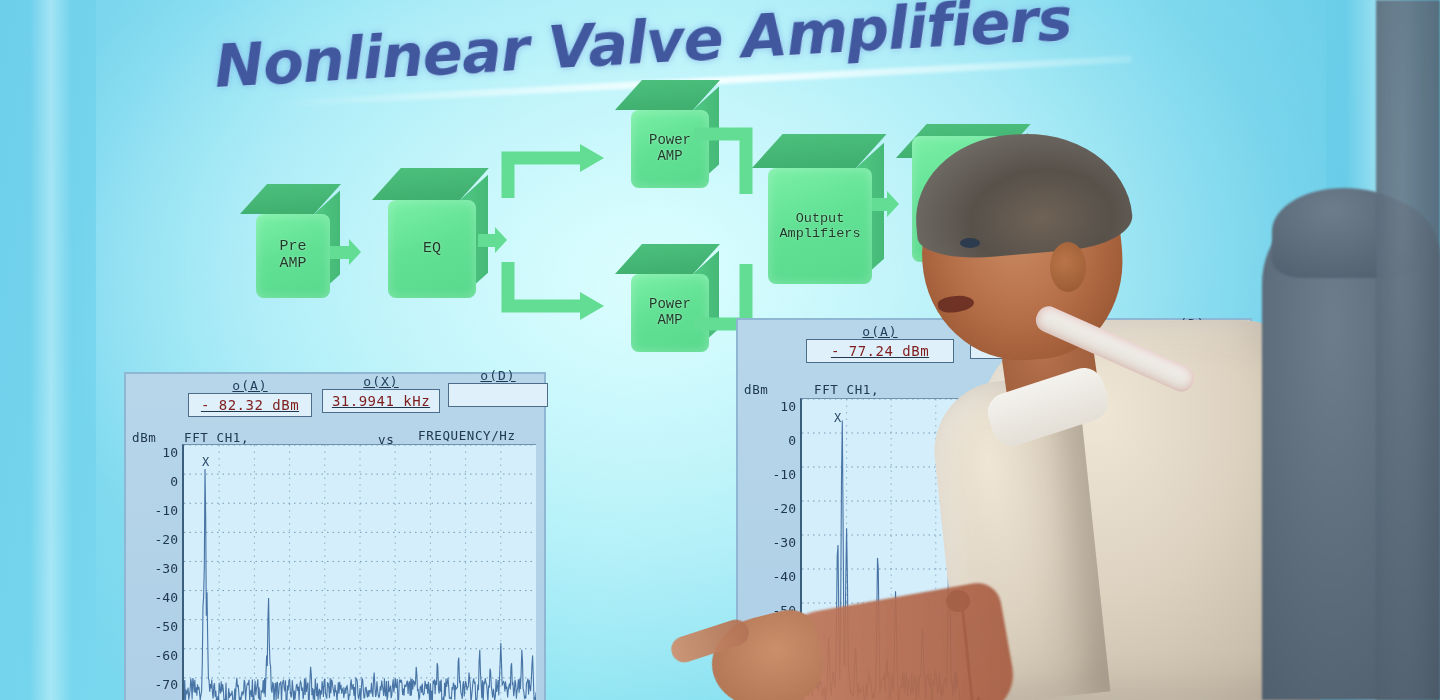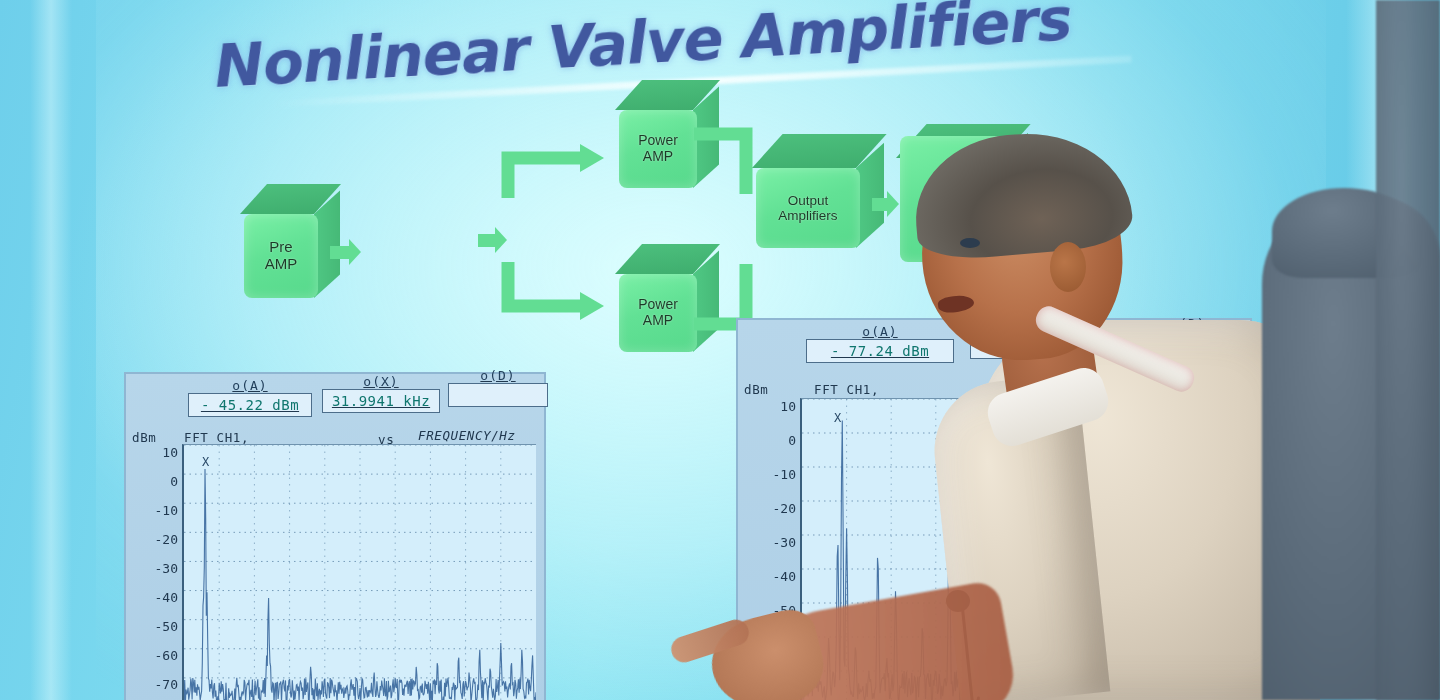--- a/index.html
+++ b/index.html
@@ -47,26 +47,26 @@
     transform:rotate(-3deg);
     background:linear-gradient(90deg,rgba(235,255,255,0),rgba(248,255,255,.95),rgba(235,255,255,.2));
     filter:blur(1.6px);
   }
 
   
   .diagram{position:absolute;left:0;top:0;width:1230px;height:360px;}
 
   .cube{position:absolute;filter:blur(.55px);}
   .cube .face{
-    position:absolute;left:4px;bottom:0;width:100%;height:100%;
+    position:absolute;left:16px;bottom:0;width:100%;height:100%;
     background:linear-gradient(160deg,#7af0a6 0%,#62e195 45%,#57d98c 100%);
     box-shadow:inset 0 0 12px rgba(255,255,255,.25);
     display:flex;align-items:center;justify-content:center;
     text-align:center;line-height:1.12;
-    font-family:Liberation Sans, sans-serif;font-size:15px;color:#1d3a28;
+    font-family:Liberation Mono, monospace;font-size:15px;color:#1d3a28;
     text-shadow:0 0 2px rgba(255,255,255,.5);
     border-radius:8px;
   }
   .cube .top{
     position:absolute;left:0;top:0;width:100%;height:100%;
     background:linear-gradient(175deg,#4cbf7d,#3fae6e);
     transform-origin:bottom left;
   }
   .cube .side{
     position:absolute;right:0;top:0;height:100%;
@@ -96,21 +96,21 @@
     font-family:"DejaVu Sans Mono",monospace;
     color:#20384f;
   }
   .inst .fieldwrap{position:absolute;text-decoration:underline;}
   .inst .flabel{
     text-align:center;font-size:13px;letter-spacing:1px;color:#22405c;
   }
   .inst .fbox{
     background:#dff0fb;border:1px solid #4c6d8a;
     height:22px;line-height:22px;text-align:center;
-    font-size:14px;letter-spacing:.5px;color:#0f766e;
+    font-size:14px;letter-spacing:.5px;color:#7f1d1d;
   }
   .inst .axlabel{position:absolute;font-size:12.5px;letter-spacing:.6px;}
   .inst .plotwrap{position:absolute;background:#d4eefb;border-left:2px solid #3a5f7d;border-top:1px solid #6f93ae;overflow:hidden;}
   .inst .ytick{position:absolute;right:0;font-size:13px;line-height:1;text-align:right;}
 
   
   .person{position:absolute;filter:blur(.5px);}
   .shirt{
     position:absolute;
     background:radial-gradient(ellipse at 35% 25%, #efe6d6 0%, #ddd2c0 45%, #c8bcaa 78%, #b3a694 100%);
@@ -149,20 +149,29 @@
       <div class="face">
         <span>
           <span>Pre</span><br>
           <span>AMP</span>
         </span>
       </div>
     </div>
 
     <div class="arrow h" style="left:330px;top:246px;width:20px;"></div>
 
+    <div class="cube" style="left:372px;top:200px;width:88px;height:98px;">
+      <div class="top" style="height:32px;top:-32px;transform:skewX(-42deg);width:88px;"></div>
+      <div class="side" style="width:28px;right:-28px;transform:skewY(-42deg);"></div>
+      <div class="face">
+        <span>
+          <span>EQ</span>
+        </span>
+      </div>
+    </div>
 
     <div class="arrow h" style="left:478px;top:234px;width:18px;"></div>
 
 
     <div class="hookpath" style="left:500px;top:140px;width:120px;height:62px;">
       <svg width="120" height="62" viewBox="0 0 120 62">
         <path d="M8 58 L8 18 L84 18" stroke="#62dd93" stroke-width="13" fill="none"></path>
         <path d="M80 4 L104 18 L80 32 Z" fill="#62dd93"></path>
       </svg>
     </div>
@@ -199,21 +208,21 @@
       <svg width="100" height="92" viewBox="0 0 100 92">
         <path d="M4 16 L56 16 L56 76" stroke="#62dd93" stroke-width="13" fill="none"></path>
       </svg>
     </div>
     <div class="hookpath" style="left:690px;top:250px;width:100px;height:92px;">
       <svg width="100" height="92" viewBox="0 0 100 92">
         <path d="M4 74 L56 74 L56 14" stroke="#62dd93" stroke-width="13" fill="none"></path>
       </svg>
     </div>
 
-    <div class="cube" style="left:752px;top:168px;width:104px;height:80px;">
+    <div class="cube" style="left:752px;top:168px;width:104px;height:116px;">
       <div class="top" style="height:34px;top:-34px;transform:skewX(-42deg);width:104px;"></div>
       <div class="side" style="width:28px;right:-28px;transform:skewY(-42deg);"></div>
       <div class="face" style="font-size:13.5px;">
         <span>
           <span>Output</span><br>
           <span>Amplifiers</span>
         </span>
       </div>
     </div>
 
@@ -228,34 +237,34 @@
           <span>C</span>
         </span>
       </div>
     </div>
   </div>
 
   <div class="inst" style="left:124px;top:372px;width:418px;height:332px;">
 
     <div class="fieldwrap" style="left:62px;top:4px;width:124px;">
       <div class="flabel">o(A)</div>
-      <div class="fbox">- 45.22 dBm</div>
+      <div class="fbox">- 82.32 dBm</div>
     </div>
     <div class="fieldwrap" style="left:196px;top:0px;width:118px;">
       <div class="flabel">o(X)</div>
       <div class="fbox">31.9941 kHz</div>
     </div>
     <div class="fieldwrap" style="left:322px;top:-6px;width:100px;">
       <div class="flabel">o(D)</div>
       <div class="fbox"></div>
     </div>
 
     <div class="axlabel" style="left:58px;top:56px;">FFT  CH1,</div>
     <div class="axlabel" style="left:252px;top:58px;">vs</div>
-    <div class="axlabel" style="left:292px;top:54px;font-style:italic;">FREQUENCY/Hz</div>
+    <div class="axlabel" style="left:292px;top:54px;">FREQUENCY/Hz</div>
     <div class="axlabel" style="left:6px;top:56px;">dBm</div>
 
     <div style="position:absolute;left:0;top:72px;width:52px;height:258px;">
       <div class="ytick" style="top:0px;">10</div>
       <div class="ytick" style="top:29px;">0</div>
       <div class="ytick" style="top:58px;">-10</div>
       <div class="ytick" style="top:87px;">-20</div>
       <div class="ytick" style="top:116px;">-30</div>
       <div class="ytick" style="top:145px;">-40</div>
       <div class="ytick" style="top:174px;">-50</div>

